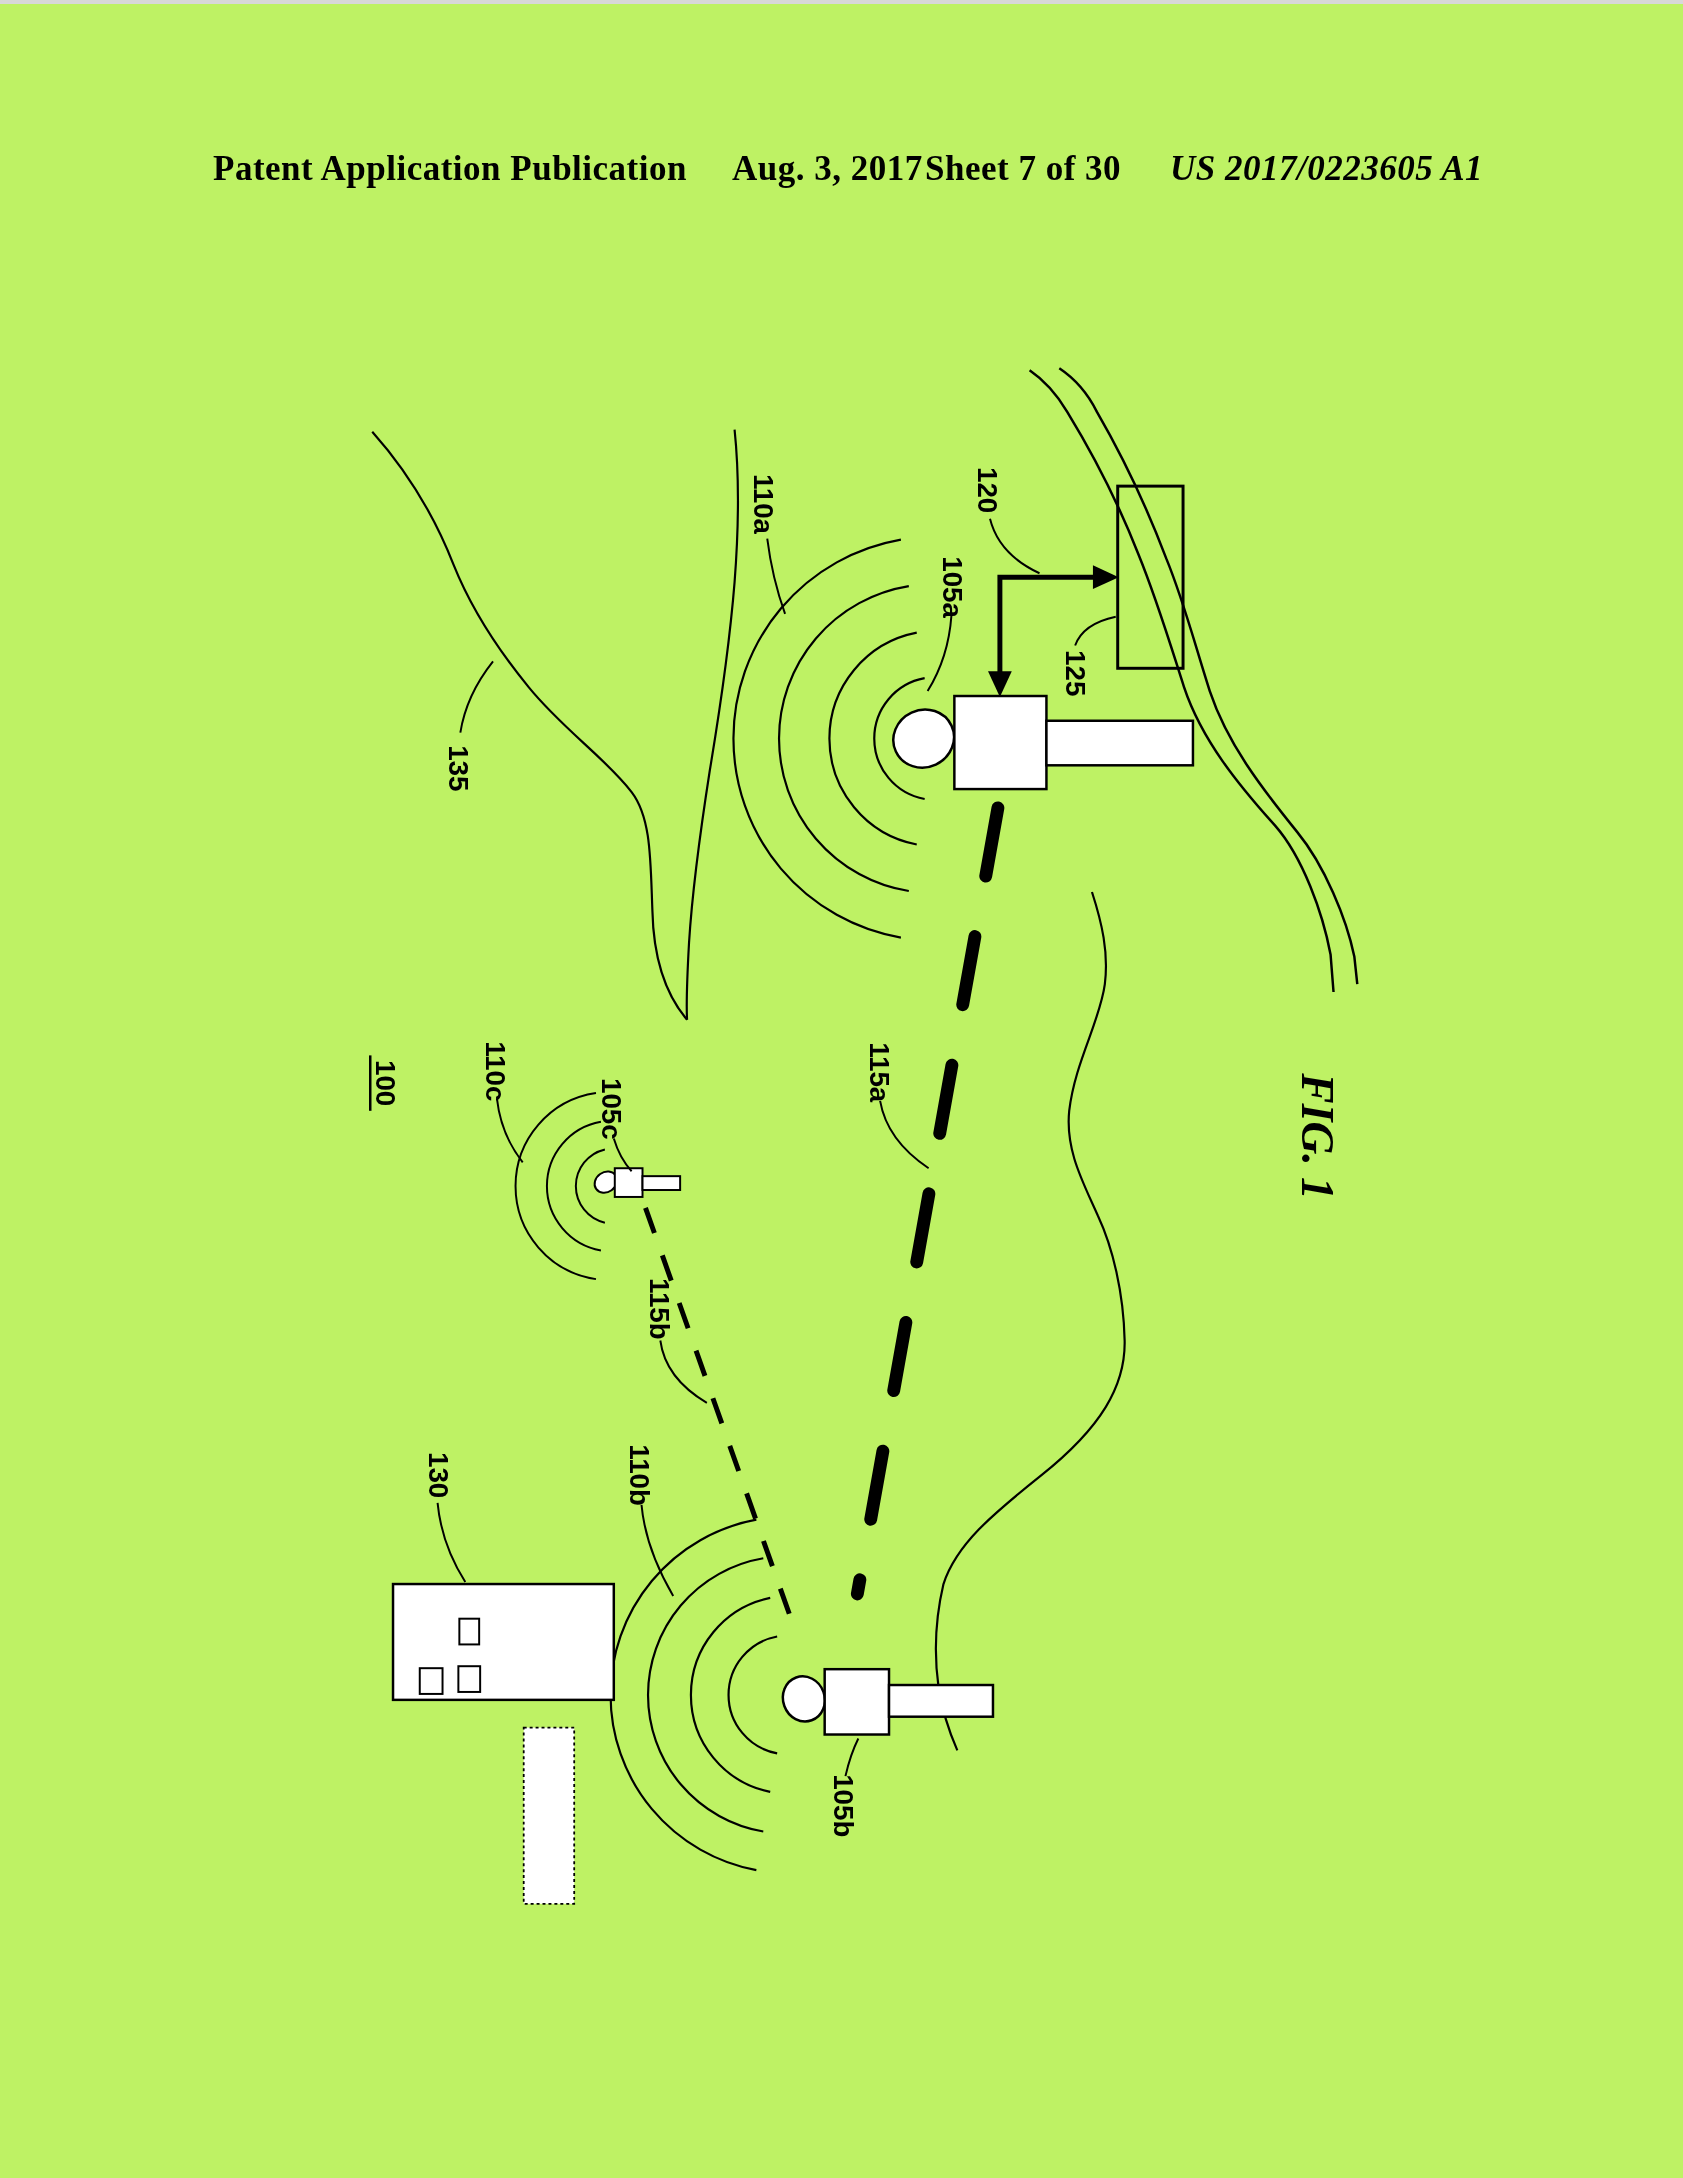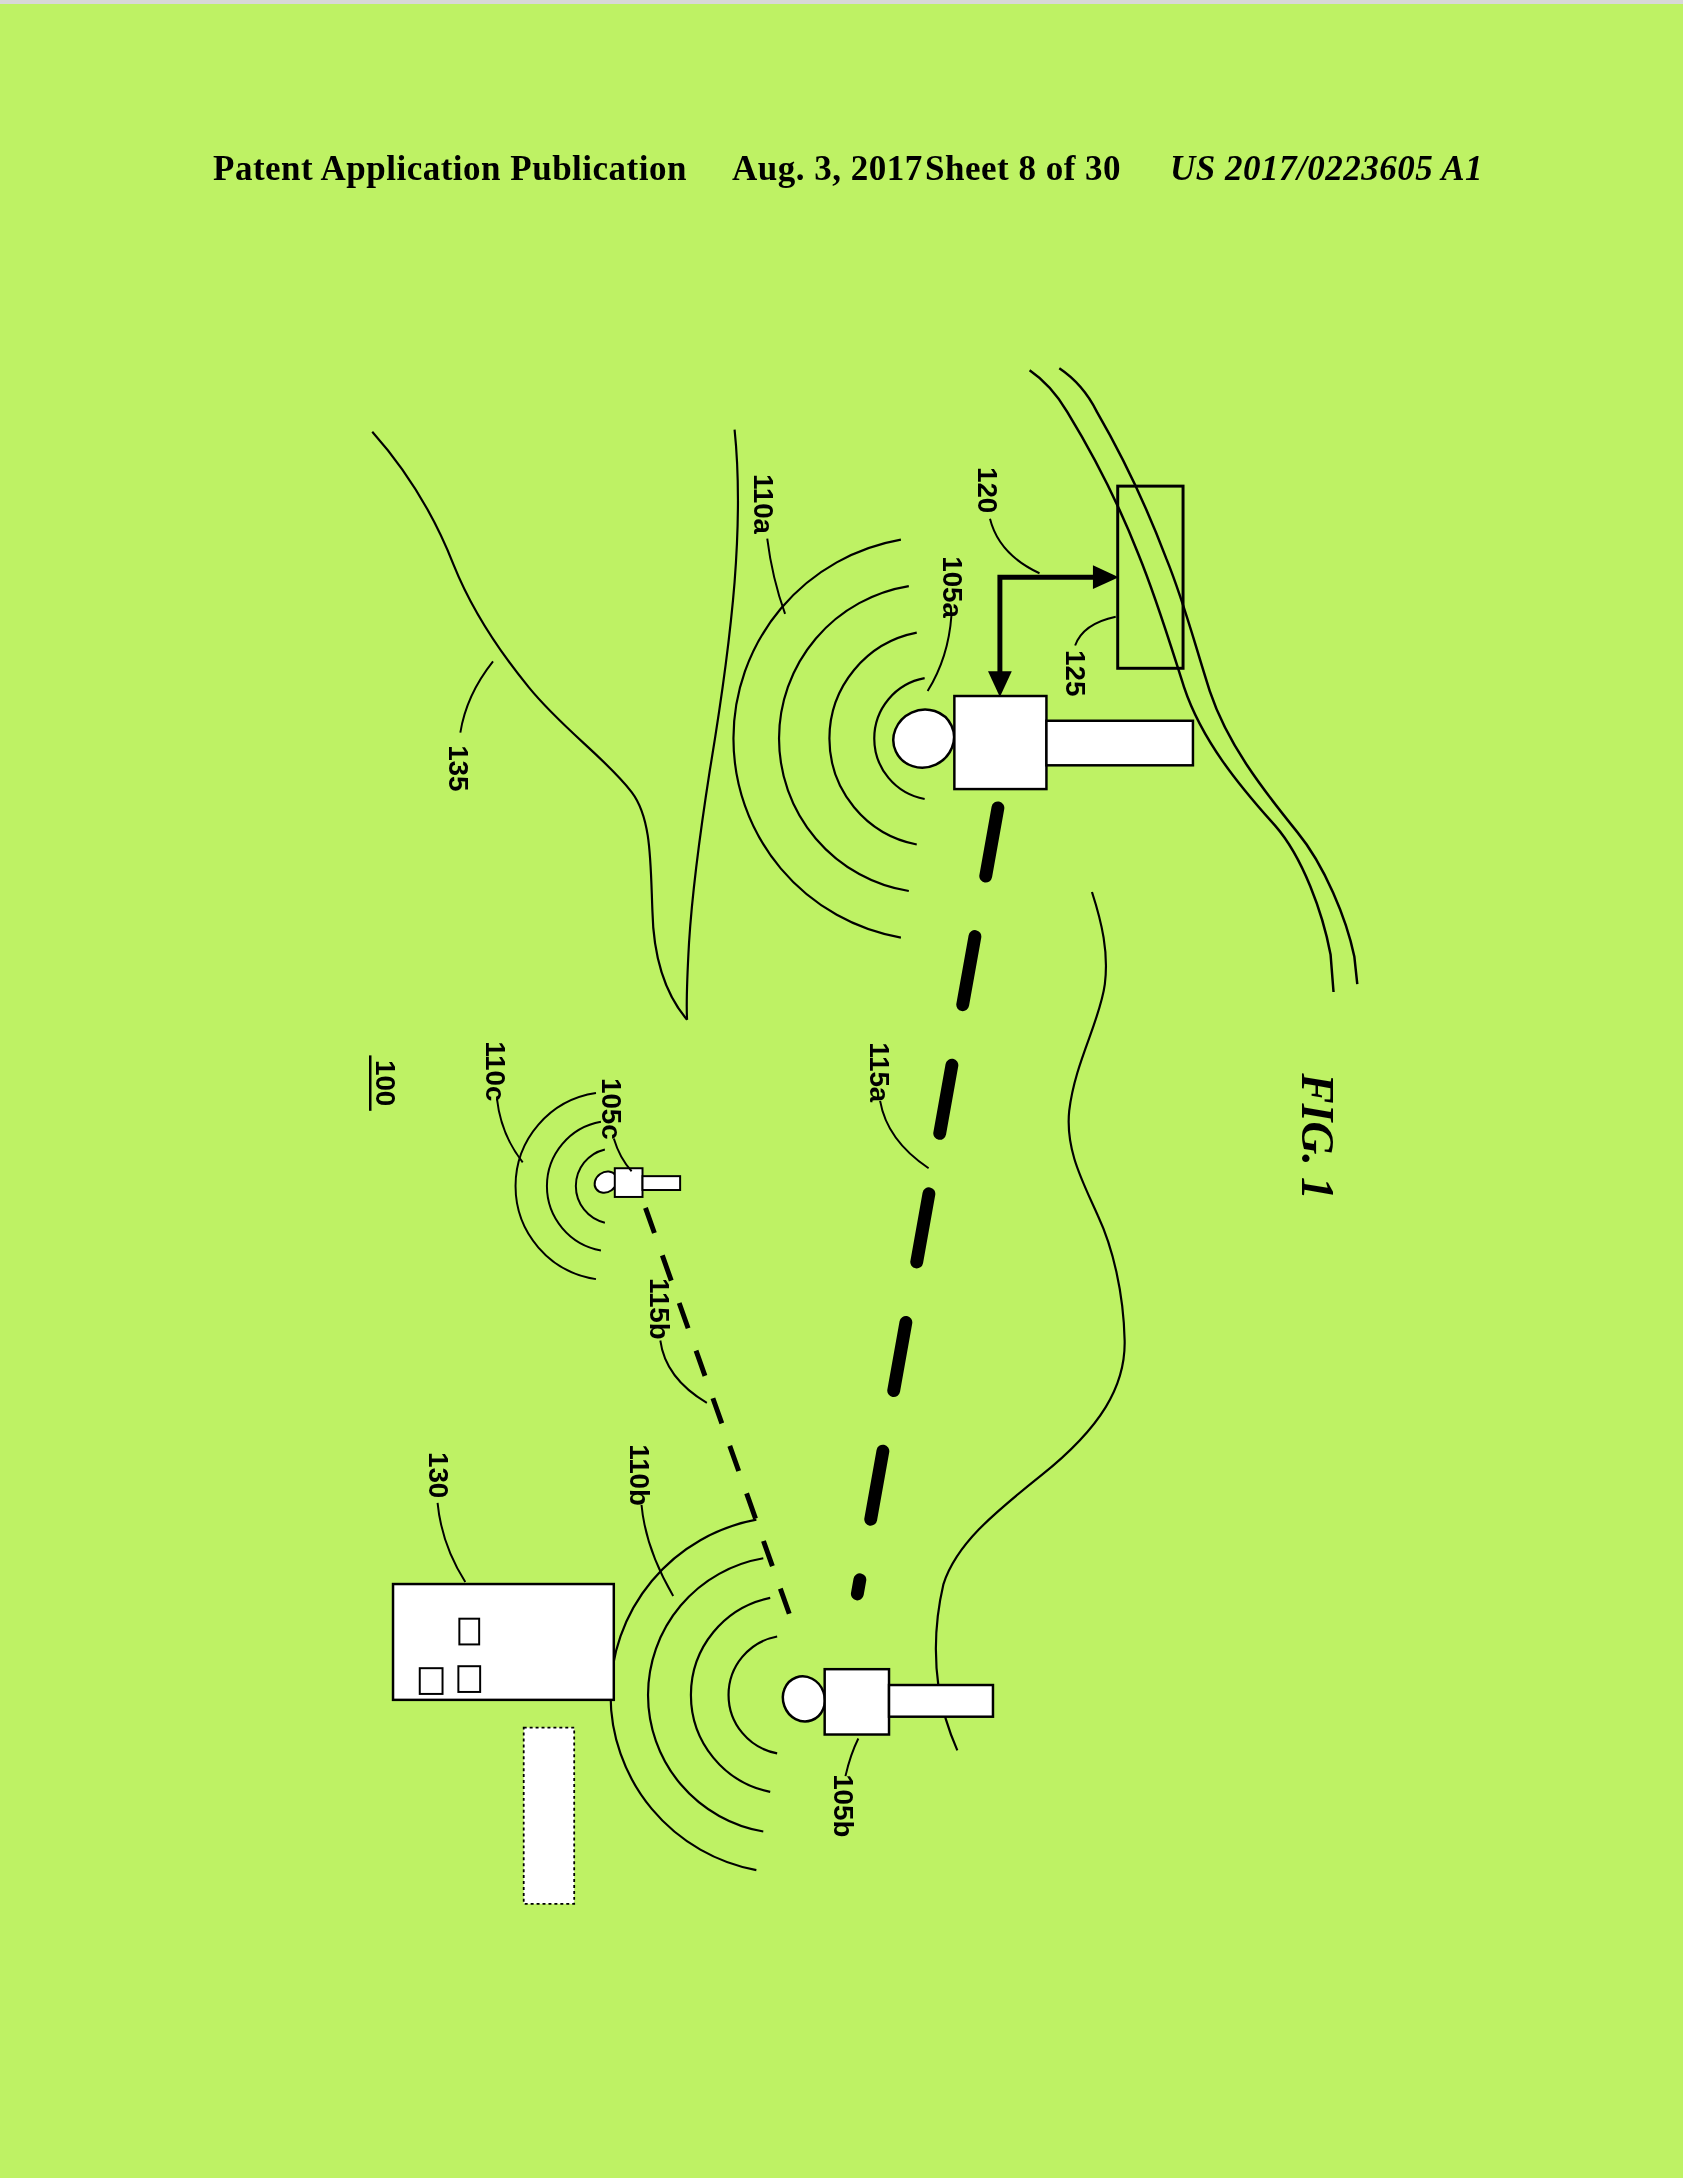--- a/index.html
+++ b/index.html
@@ -18,21 +18,21 @@
   svg text.figtitle{font-family:"Liberation Serif", serif;font-style:italic;font-weight:bold;font-size:46px;}
   .ink{stroke:#000;fill:none;}
 </style>
 </head>
 <body>
 
 <div class="sheet">
 
   <div class="hdr hdr-left">Patent Application Publication</div>
   <div class="hdr hdr-date">Aug. 3, 2017</div>
-  <div class="hdr hdr-sheet">Sheet 8 of 30</div>
+  <div class="hdr hdr-sheet">Sheet 7 of 30</div>
   <div class="hdr hdr-right">US 2017/0223605 A1</div>
 
   <svg width="1683" height="2178" viewBox="0 0 1700 2200">
 
     <path class="ink" stroke-width="2.2" d="M 376 432 C 408 468 436 510 458 566 C 474 606 498 646 534 690 C 568 732 612 762 638 796 C 658 822 657 866 659 916 C 660 962 672 1000 694 1026"></path>
     <path class="ink" stroke-width="2.2" d="M 742 430 C 747 478 746 532 742 584 C 737 646 728 708 717 774 C 707 838 699 900 696 948 C 694 984 693 1008 694 1026"></path>
     <path class="ink" stroke-width="2.2" d="M 1103 897 C 1113 928 1120 958 1116 990 C 1111 1028 1086 1068 1080 1118 C 1076 1158 1094 1190 1109 1224 C 1124 1256 1135 1302 1136 1350 C 1137 1396 1112 1438 1052 1486 C 1002 1526 966 1556 953 1596 C 945 1630 943 1664 948 1700 C 952 1726 960 1748 967 1764"></path>
 
     <g>
       <path class="ink" stroke-width="2.5" d="M 1040 370 Q 1062 385 1078 412 C 1100 448 1128 500 1150 556 C 1168 600 1180 640 1196 690 C 1214 744 1252 790 1288 830 C 1316 862 1336 918 1344 960 L 1347 998"></path>

